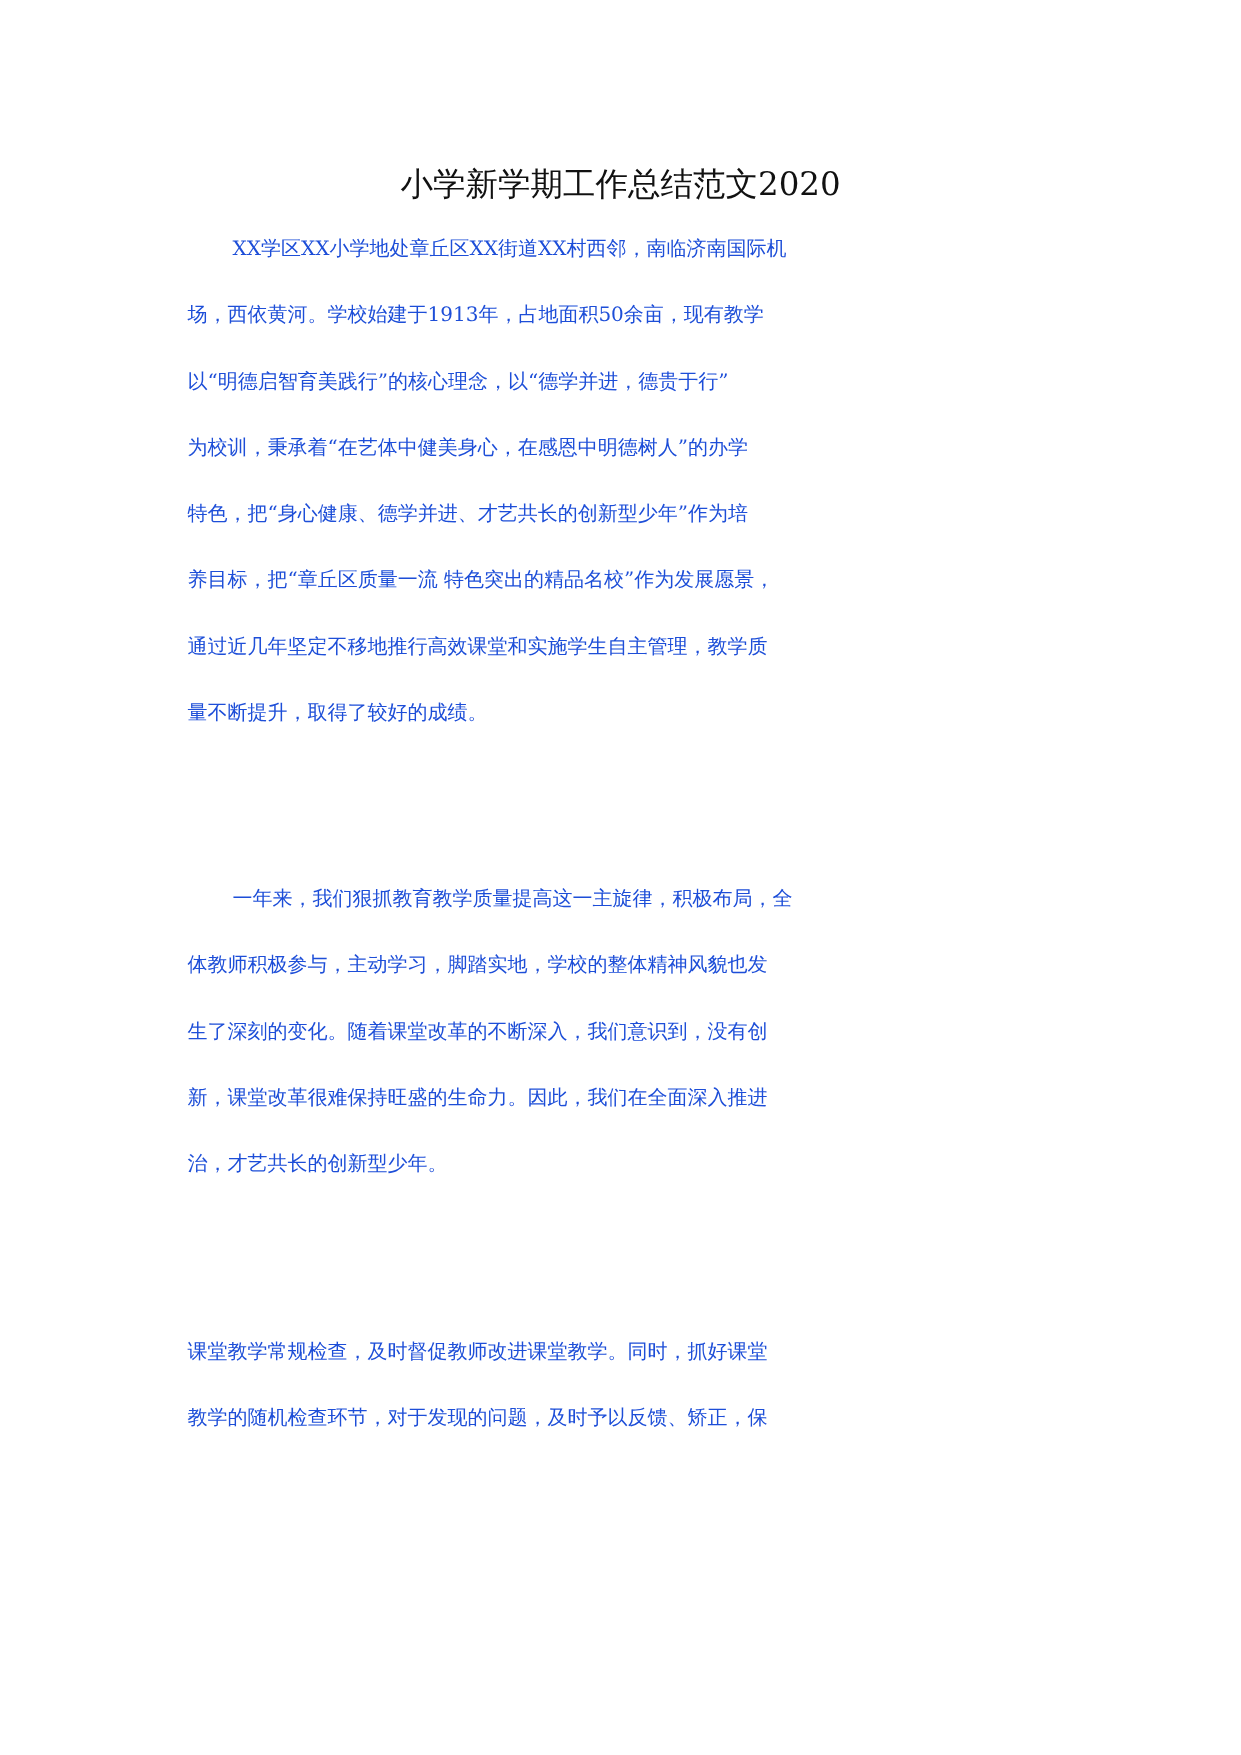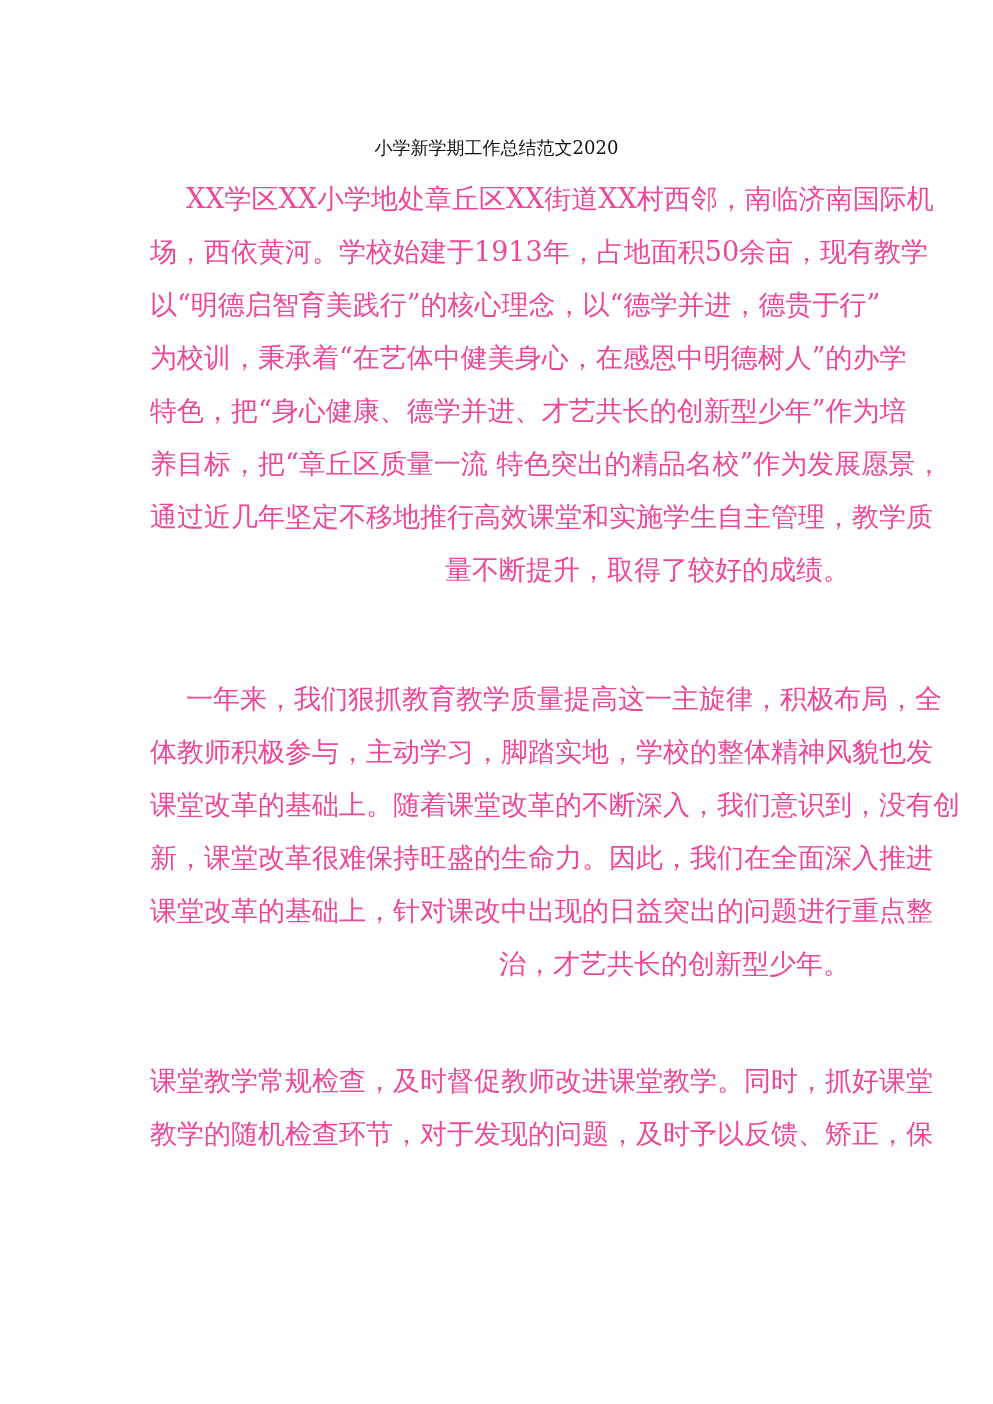--- a/index.html
+++ b/index.html
@@ -22,44 +22,43 @@
       width: 993px;
       height: 1404px;
       background: #ffffff;
     }
     .title {
       position: absolute;
       left: 0;
       top: 128px;
       width: 993px;
       text-align: center;
-      font-size: 18px;
+      font-size: 26px;
       line-height: 40px;
       letter-spacing: 0px;
       color: #111111;
     }
     .para {
       position: absolute;
       left: 150px;
       width: 700px;
     }
     .line {
       display: block;
       height: 53px;
       line-height: 53px;
-      font-size: 27px;
+      font-size: 16px;
       white-space: nowrap;
-      color: #ec4899;
-      text-align: right;
+      color: #1d4ed8;
     }
     .indent {
       padding-left: 36px;
     }
     #para-1 { top: 172px; }
-    #para-2 { top: 672px; }
+    #para-2 { top: 692px; }
     #para-3 { top: 1054px; }
   </style>
 </head>
 <body>
 
 <div class="page">
 
   <div class="title">小学新学期工作总结范文2020</div>
 
   <div class="para" id="para-1">
@@ -69,23 +68,22 @@
     <span class="line">为校训，秉承着“在艺体中健美身心，在感恩中明德树人”的办学</span>
     <span class="line">特色，把“身心健康、德学并进、才艺共长的创新型少年”作为培</span>
     <span class="line">养目标，把“章丘区质量一流 特色突出的精品名校”作为发展愿景，</span>
     <span class="line">通过近几年坚定不移地推行高效课堂和实施学生自主管理，教学质</span>
     <span class="line">量不断提升，取得了较好的成绩。</span>
   </div>
 
   <div class="para" id="para-2">
     <span class="line indent">一年来，我们狠抓教育教学质量提高这一主旋律，积极布局，全</span>
     <span class="line">体教师积极参与，主动学习，脚踏实地，学校的整体精神风貌也发</span>
-    <span class="line">课堂改革的基础上。随着课堂改革的不断深入，我们意识到，没有创</span>
+    <span class="line">生了深刻的变化。随着课堂改革的不断深入，我们意识到，没有创</span>
     <span class="line">新，课堂改革很难保持旺盛的生命力。因此，我们在全面深入推进</span>
-    <span class="line">课堂改革的基础上，针对课改中出现的日益突出的问题进行重点整</span>
     <span class="line">治，才艺共长的创新型少年。</span>
   </div>
 
   <div class="para" id="para-3">
     <span class="line">课堂教学常规检查，及时督促教师改进课堂教学。同时，抓好课堂</span>
     <span class="line">教学的随机检查环节，对于发现的问题，及时予以反馈、矫正，保</span>
   </div>
 
 </div>
 

